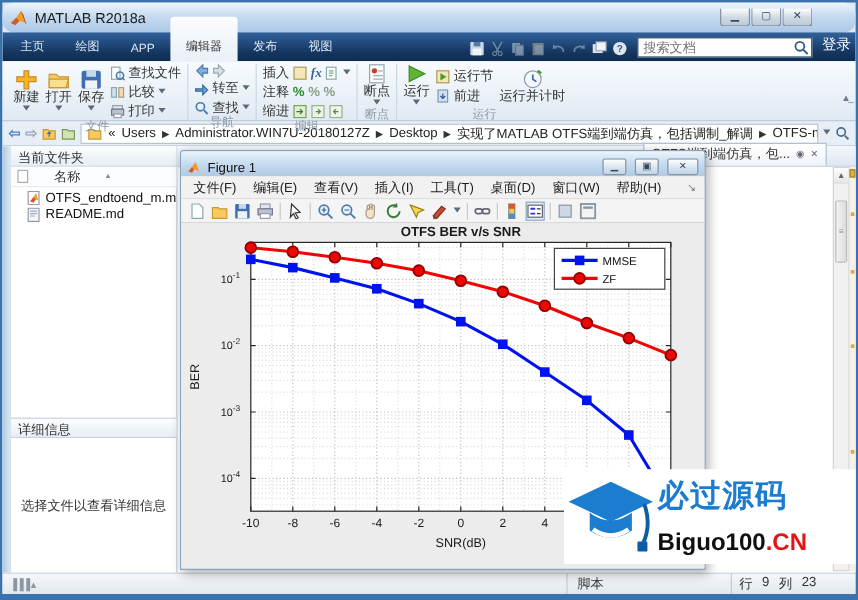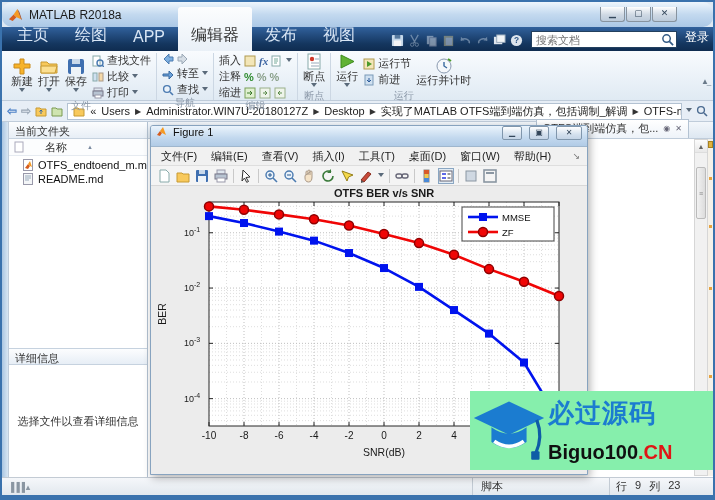--- a/index.html
+++ b/index.html
@@ -11,21 +11,21 @@
   
   .titlebar { height:25px; background:linear-gradient(#eef6fd,#c3d9ef 50%,#abc8e6); display:flex; align-items:center; padding:0 6px;border-radius:10px; }
   .mlogo { width:15px; height:14px; }
   .tb-title { font-size:12px; color:#1b1b1b; margin-left:6px; flex:1; }
   .winbtns { display:flex; margin-right:30px; }
   .winbtn { width:25px; height:15px; border:1px solid #87939f; border-top:none; border-radius:0 0 3px 3px;
             background:linear-gradient(#fefefe,#cfd9e4 55%,#bccbdb); font-size:9px; line-height:13px; text-align:center; color:#35485c; margin-left:1px; }
 
   
   .tabrow { height:24px; background:linear-gradient(#31619c,#14365f 70%,#0f2c50); display:flex; align-items:flex-end; padding:0 2px; }
-  .rtab { padding:4px 13px 5px; font-size:16px; color:#d9e6f5; }
+  .rtab { padding:4px 13px 5px; font-size:10px; color:#d9e6f5; }
   .rtab.active { background:linear-gradient(#fcfdfe,#e9f0f7); color:#333; border-radius:3px 3px 0 0; padding-top:18px; }
   .qat { display:flex; align-items:center; gap:4px; margin:0 8px 4px auto; }
   .qico { width:13px; height:13px; opacity:.95; }
   .dim { opacity:.45; }
   .searchbox { width:146px; height:17px; background:#fff; border:1px solid #23405e; display:flex; align-items:center; margin-bottom:3px; }
   .searchbox input { border:none; outline:none; flex:1; font-size:11px; padding:0 4px; color:#222; min-width:0; background:transparent; }
   .login { color:#fff; font-size:12px; margin:0 2px 5px 8px; }
 
   
   .ribbon { height:50px; background:linear-gradient(#f8fbfe,#e0eaf3); border-bottom:1px solid #bfccda; display:flex; padding:2px 2px 0 4px; position:relative; }
@@ -76,36 +76,36 @@
   
   .statusbar { height:18px; background:linear-gradient(#f5f7fa,#e2e8ee); border-top:1px solid #c3cbd4; display:flex; align-items:center; font-size:11px; color:#333; }
   .grip { margin-left:6px; font-size:9px; color:#8a96a2; letter-spacing:-1px; }
   .sb-sp { flex:1; }
   .sb-cell1 { width:137px; border-left:1px solid #c3cbd4; padding:1px 8px; height:100%; }
   .sb-cell2 { width:104px; border-left:1px solid #c3cbd4; padding:1px 6px; height:100%; display:flex; gap:8px; }
 
   
   .figwin { position:absolute; left:148px; top:123px; width:438px; height:350px; background:#ececec;
             border:1px solid #87a3bf; border-radius:3px 3px 0 0; box-shadow:2px 3px 9px rgba(0,0,0,.3); z-index:10; }
-  .figtitle { height:21px; background:linear-gradient(#ebf4fc,#c2d8ee 60%,#b1cbe6); display:flex; align-items:flex-start; padding:0 5px; gap:5px; font-size:11px; color:#101010; border-radius:2px 2px 0 0; border-bottom:1px solid #9fb6cd; }
+  .figtitle { height:21px; background:linear-gradient(#ebf4fc,#c2d8ee 60%,#b1cbe6); display:flex; align-items:flex-end; padding:0 5px; gap:5px; font-size:11px; color:#101010; border-radius:2px 2px 0 0; border-bottom:1px solid #9fb6cd; }
   .figtitle .sp { flex:1; }
   .figbtn { width:20px; height:14px; border:1px solid #8096ac; border-radius:2px; background:linear-gradient(#ffffff,#d5e1ee 60%,#c4d4e6);
             font-size:8px; line-height:12px; text-align:center; color:#33465a; margin-left:2px; }
   .figmenu { height:19px; background:#f1f1f1; border-bottom:1px solid #dedede; display:flex; align-items:center; font-size:11px; color:#1e1e1e; padding:0 3px; }
   .figmenu .mi { padding:19px 7px; }
   .figmenu .endgly { margin-left:auto; font-size:9px; color:#777; padding-right:4px; }
   .figtools { height:20px; background:#f4f4f4; border-bottom:1px solid #d8d8d8; display:flex; align-items:center; gap:5px; padding:0 6px; }
   .tsep { width:1px; height:14px; background:#c9c9c9; }
   .tbico { width:14px; height:14px; }
   .pressed { outline:1px solid #8aa6c2; background:#e2ecf5; }
   .figcanvas { position:relative; height:287px; background:#ececec; }
   #chart { position:absolute; left:2px; top:1px; }
 
   
-  .watermark { position:absolute; left:468px; top:389px; width:243px; height:79px; background:#86efac; z-index:50;
+  .watermark { position:absolute; left:468px; top:389px; width:243px; height:79px; background:#ffffff; z-index:50;
                display:flex; align-items:center; gap:2px; padding-left:2px; }
   .wmtext { display:flex; flex-direction:column; line-height:1; }
   .wm1 { font-size:26px; font-weight:bold; color:#1b7cd0; letter-spacing:1px; }
   .wm2 { font-size:20px; font-weight:bold; color:#101010; margin-top:16px; letter-spacing:0; }
   .wm2 .cn { color:#e01515; }
 </style>
 </head>
 <body>
 
 <div class="window">

